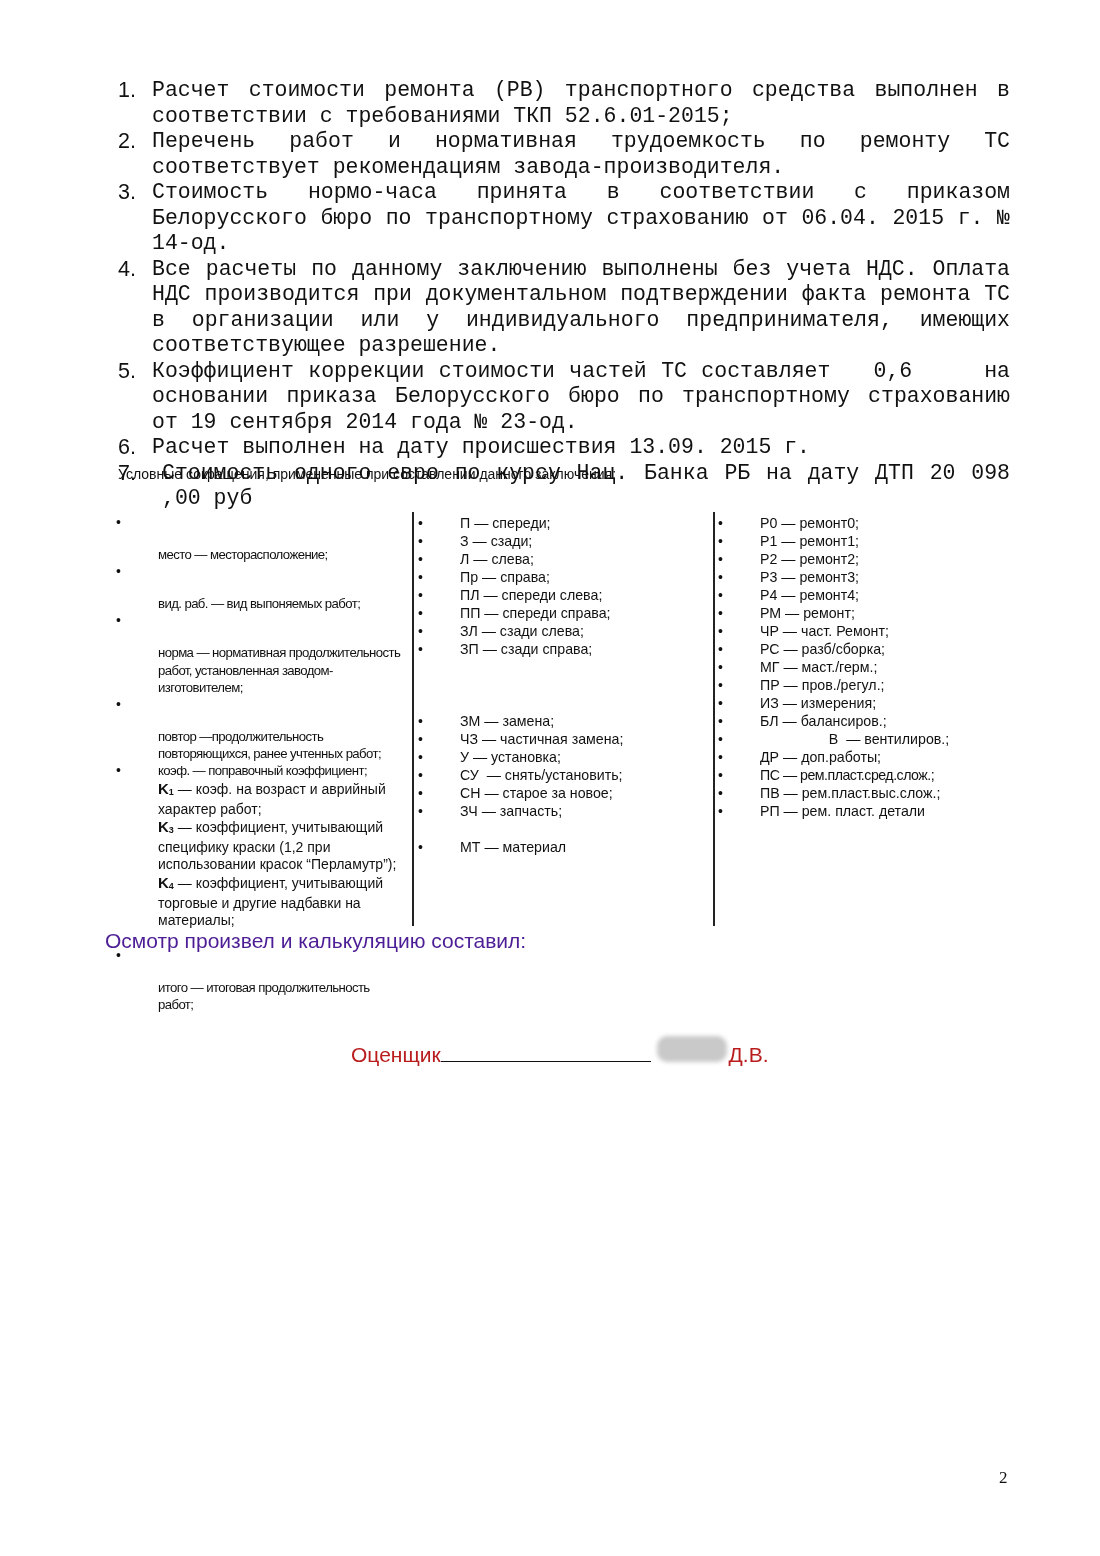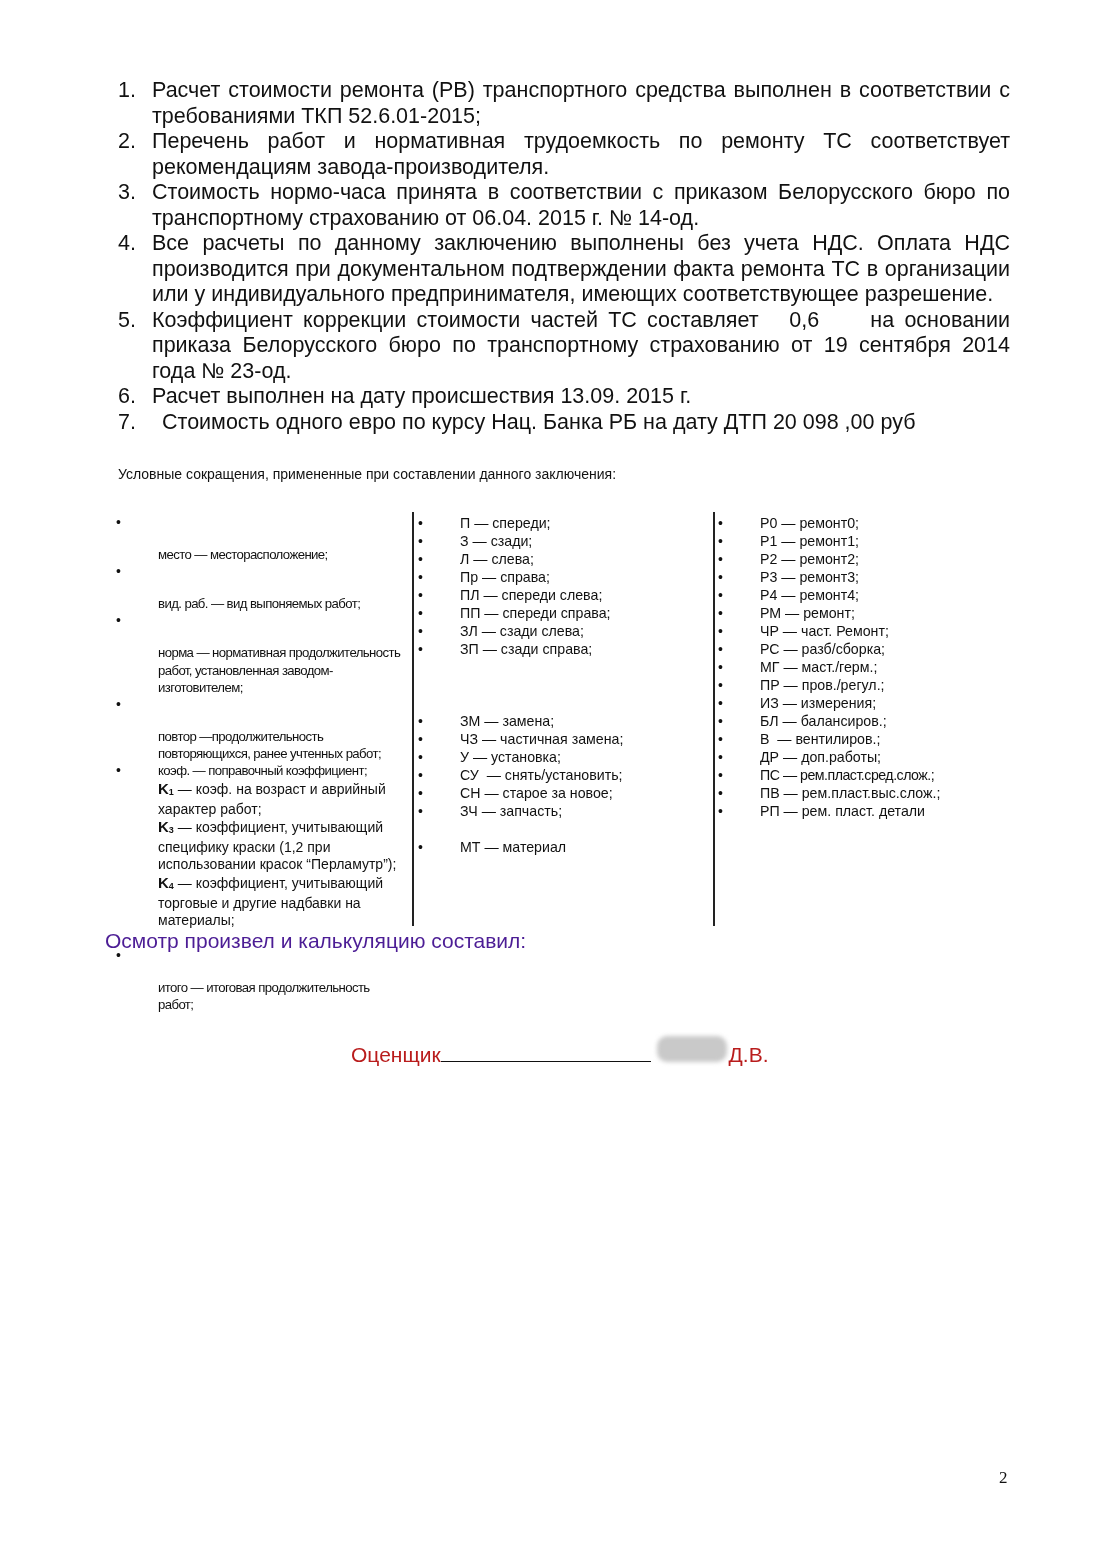--- a/index.html
+++ b/index.html
@@ -3,21 +3,21 @@
   <meta charset="utf-8">
   <style>
     html, body { margin: 0; padding: 0; background: #ffffff; }
     body { width: 1100px; height: 1556px; position: relative; overflow: hidden; color: #111; }
     .page { position: absolute; left: 0; top: 0; width: 1100px; height: 1556px; background: #fff; }
 
     .numlist { position: absolute; left: 118px; top: 78px; width: 892px;
       font-family: "Liberation Sans", sans-serif; font-size: 21.5px; line-height: 25.5px; color: #111; }
     .numlist .item { display: flex; }
     .numlist .num { width: 34px; flex: none; }
-    .numlist .txt { flex: 1; text-align: justify; text-align-last: left; }
+    .numlist .txt { flex: 1; text-align: justify; text-align-last: left; font-family: Liberation Mono, monospace; }
     .numlist .item.wide-gap .num { width: 44px; }
 
     .abbr-heading { position: absolute; left: 118px; top: 462px;
       font-family: "Liberation Sans", sans-serif; font-size: 14px; line-height: 25px; color: #111; }
 
     .abbr { position: absolute; font-family: "Liberation Sans", sans-serif; color: #111; }
     .col1 { left: 116px; top: 514px; width: 292px; font-size: 13.2px; line-height: 17.2px; }
     .col2 { left: 418px; top: 514px; width: 290px; font-size: 14.2px; line-height: 18px; }
     .col3 { left: 718px; top: 514px; width: 300px; font-size: 14.2px; line-height: 18px; }
 
@@ -228,21 +228,21 @@
     <div class="li">
         <span class="bullet">•</span>
         <span class="li-text">ИЗ — измерения;</span>
       </div>
     <div class="li">
         <span class="bullet">•</span>
         <span class="li-text">БЛ — балансиров.;</span>
       </div>
     <div class="li">
         <span class="bullet">•</span>
-        <span class="li-text" style="white-space: pre;">В  — вентилиров.;</span>
+        <span class="li-text" style="white-space: pre; text-align: center;">В  — вентилиров.;</span>
       </div>
     <div class="li">
         <span class="bullet">•</span>
         <span class="li-text">ДР — доп.работы;</span>
       </div>
     <div class="li">
         <span class="bullet">•</span>
         <span class="li-text narrow" style="letter-spacing:-0.5px;">ПС — рем.пласт.сред.слож.;</span>
       </div>
     <div class="li">

